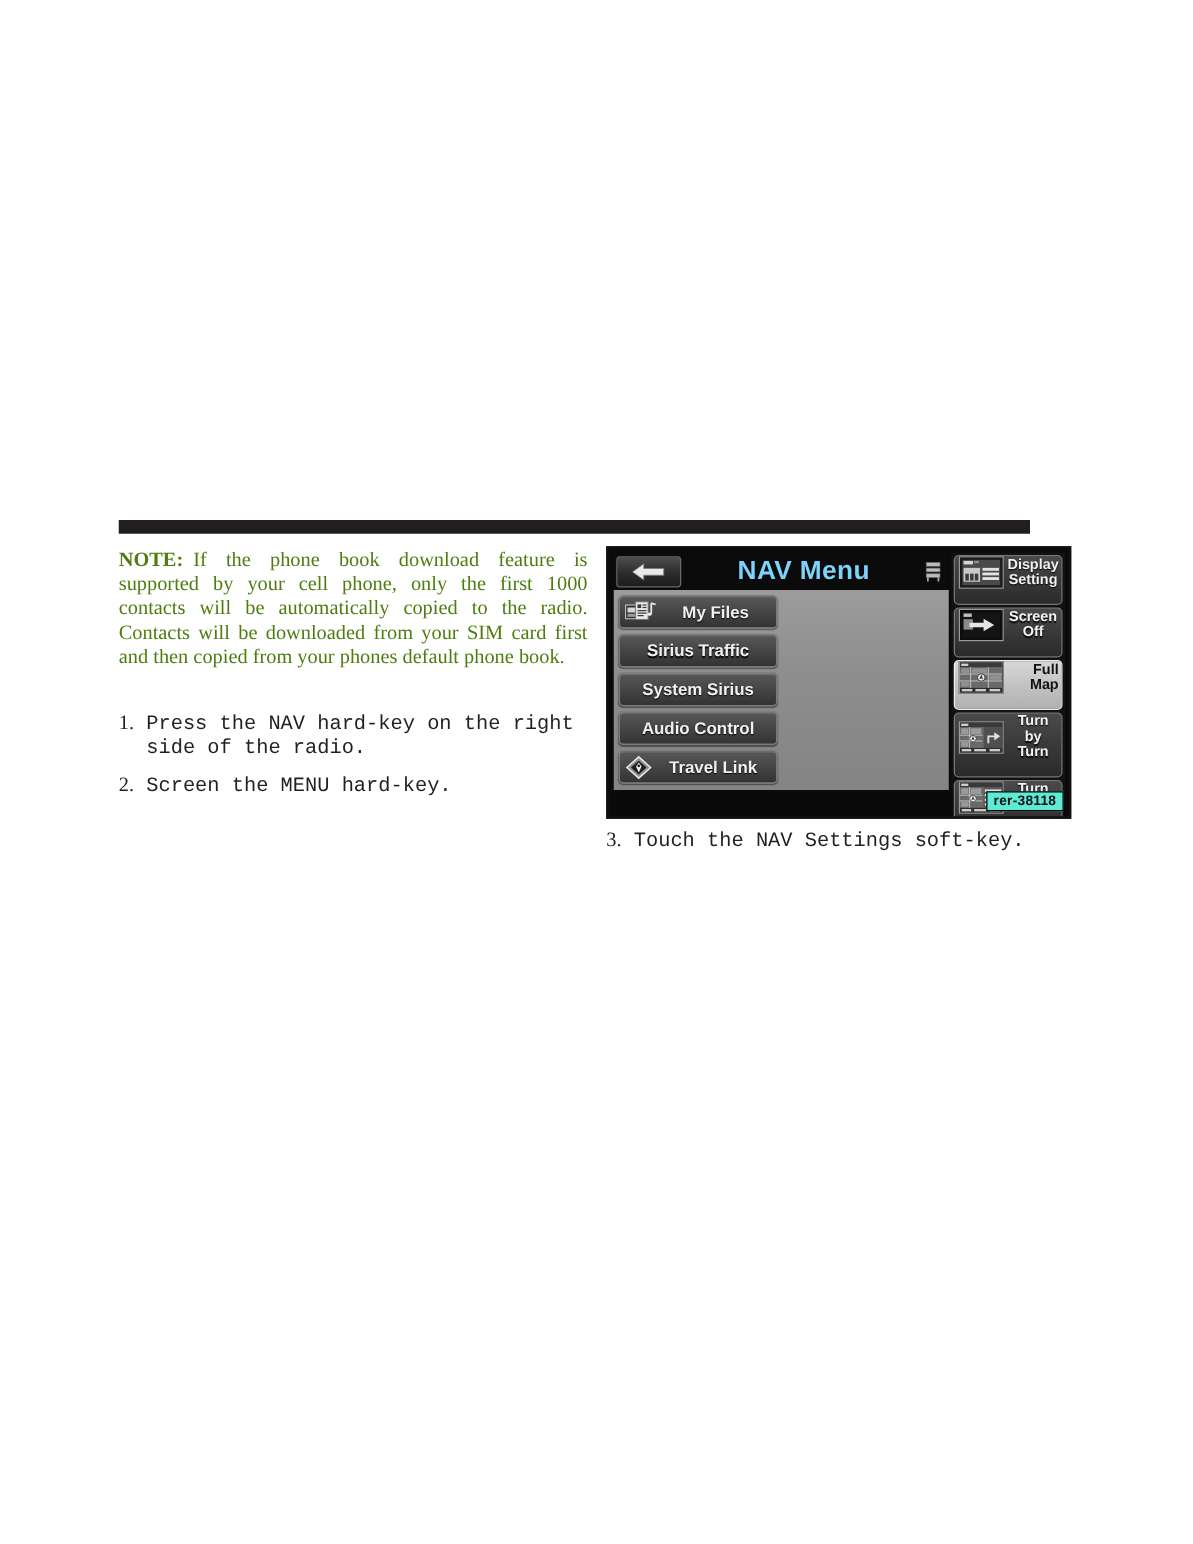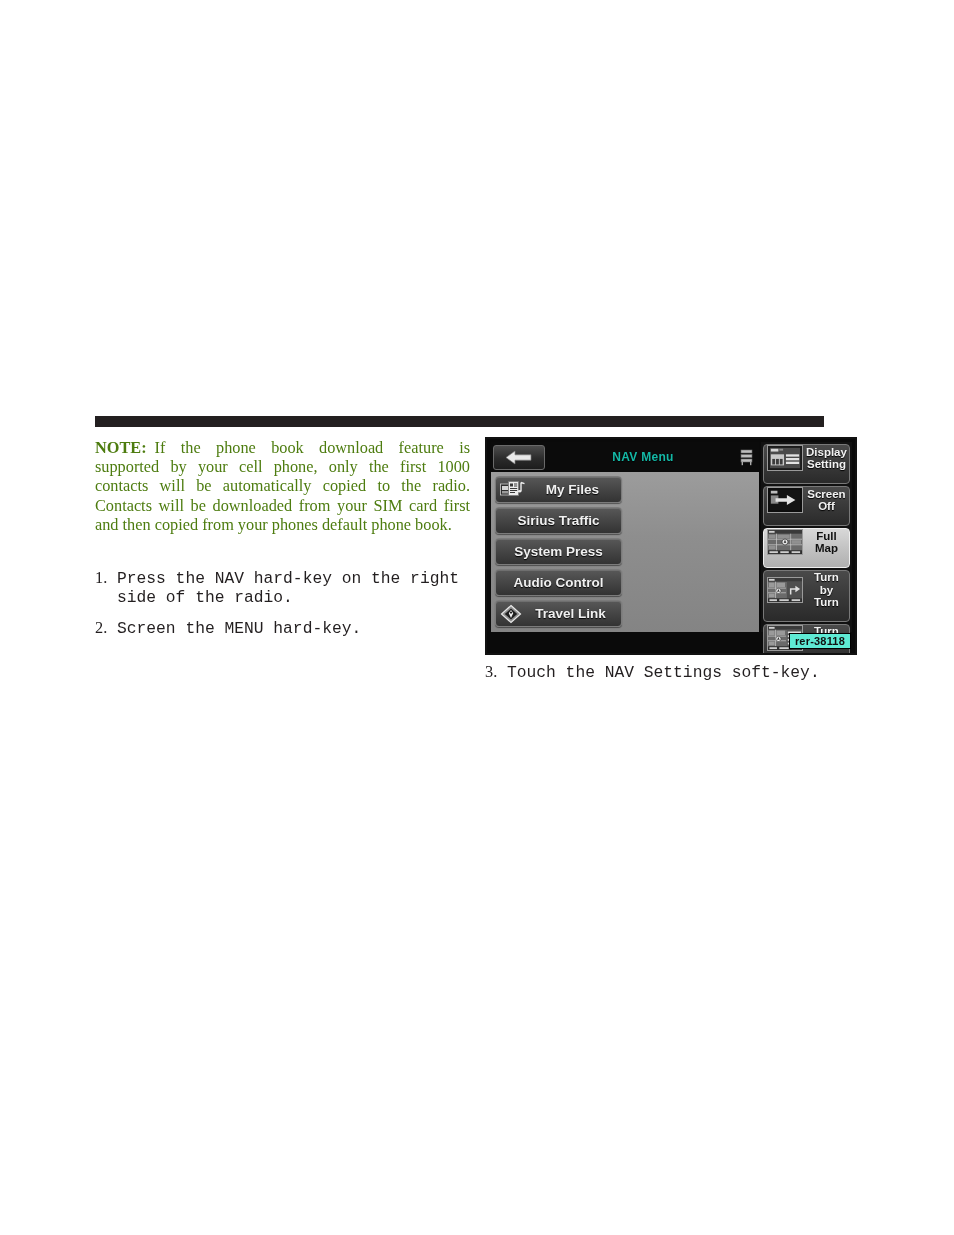--- a/index.html
+++ b/index.html
@@ -130,22 +130,22 @@
     justify-content: center;
   }
   .back-arrow {
     display: block;
   }
   .nav-title {
     flex: 1 1 auto;
     text-align: center;
     font-family: "Liberation Sans", sans-serif;
     font-weight: bold;
-    font-size: 12px;
-    color: #14b8a6;
+    font-size: 21px;
+    color: #7dd3fc;
     letter-spacing: 0.3px;
     padding-right: 18px;
     text-shadow: 0 1px 1px #000;
   }
   .layers-icon {
     position: absolute;
     right: 5px;
     top: 6px;
     width: 15px;
     height: 18px;
@@ -227,20 +227,21 @@
     padding: 0 2px 12px 3px;
     gap: 3px;
   }
   .side-key.selected {
     background: linear-gradient(#d8d8d8, #c3c3c3 50%, #b0b0b0);
     border: 1px solid #efefef;
   }
   .side-key.selected .side-label {
     color: #111111;
     text-shadow: none;
+    text-align: right;
   }
   .side-thumb {
     width: 36px;
     height: 26px;
     flex: 0 0 36px;
     border: 1px solid #9a9a9a;
     box-sizing: border-box;
     background: #0d0d0d;
     overflow: hidden;
     position: relative;
@@ -346,21 +347,21 @@
                     <path d="M21 2.5 L21 11 M21 2.5 L24.5 3.6" stroke="#ededed" stroke-width="1.4" fill="none"></path>
                     <ellipse cx="19.6" cy="11.3" rx="1.7" ry="1.3" fill="#ededed"></ellipse>
                   </svg>
                 </span>
                 <span class="sk-label">My Files</span>
               </div>
               <div class="soft-key">
                 <span>Sirius Traffic</span>
               </div>
               <div class="soft-key">
-                <span>System Press</span>
+                <span>System Sirius</span>
               </div>
               <div class="soft-key">
                 <span>Audio Control</span>
               </div>
               <div class="soft-key with-icon">
                 <span class="sk-icon">
                   <svg width="22" height="20" viewBox="0 0 22 20">
                     <polygon points="11,1.5 20.5,10 11,18.5 1.5,10" fill="#8f8f8f" stroke="#e8e8e8" stroke-width="1.2"></polygon>
                     <polygon points="11,4.5 17.2,10 11,15.5 4.8,10" fill="#1f1f1f"></polygon>
                     <path d="M11,6 L13.2,9.2 L11,14 L8.8,9.2 Z" fill="#f0f0f0"></path>

